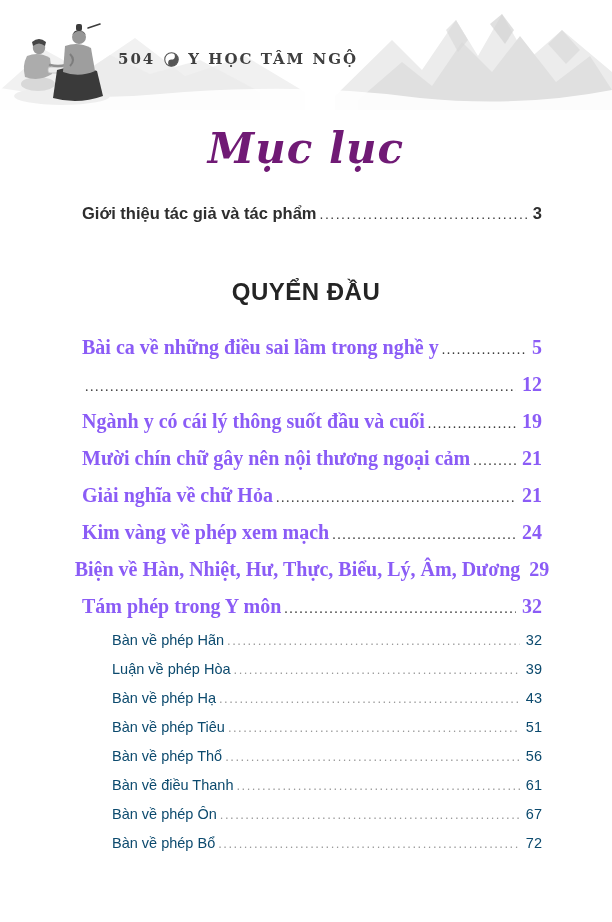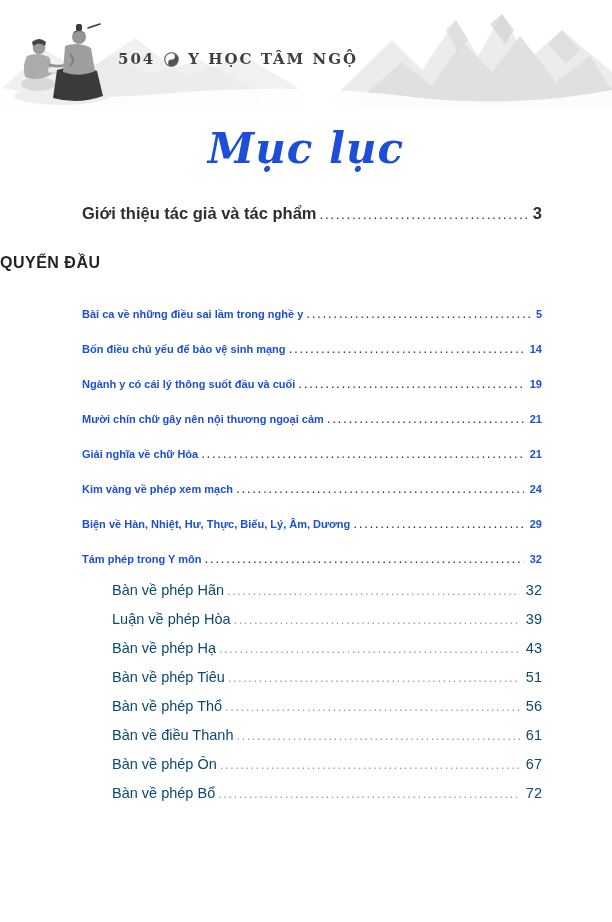--- a/index.html
+++ b/index.html
@@ -19,35 +19,35 @@
   }
   .page-number, .book-title {
     font-family:"DejaVu Serif", serif; font-weight:700; font-size:15px;
     letter-spacing:2px; color:#3f3f3f;
   }
   .yinyang { width:15px; height:15px; }
   
   .toc-title {
     margin:14px 0 0; text-align:center;
     font-family:"DejaVu Serif", serif; font-style:italic; font-weight:700;
-    font-size:42px; color:#1d4ed8; letter-spacing:1px;
+    font-size:42px; color:#701a75; letter-spacing:1px;
   }
   .toc-row {
     display:flex; align-items:baseline;
     padding:0 70px 0 82px;
     justify-content:center;
   }
   .toc-row.intro { margin-top:28px; line-height:24px; }
   .section-heading {
-    margin:28px 0 0; 
-    font-weight:700; font-size:16px; color:#242424; letter-spacing:0.5px;
+    margin:52px 0 0; text-align:center;
+    font-weight:700; font-size:24px; color:#242424; letter-spacing:0.5px;
   }
   .toc-list { margin-top:24px; }
   .toc-row.main {
-    line-height:34px; font-size:11px; font-weight:700; color:#1d4ed8;
+    line-height:34px; font-size:20px; font-weight:700; color:#8b5cf6;font-family:Liberation Serif, serif;
   }
   .toc-row.intro { font-size:16.5px; font-weight:700; color:#2e2e2e; }
   .toc-row.sub {
     line-height:29px; font-size:14.5px; font-weight:400; color:#0c4a6e;
     padding-left:112px;
   }
   .lbl { white-space:nowrap; }
   .dots {
     flex:1; overflow:hidden; white-space:nowrap;
     margin:0 3px; letter-spacing:1.5px; font-weight:400;
@@ -120,23 +120,22 @@
 
   <h2 class="section-heading">QUYỂN ĐẦU</h2>
 
   <div class="toc-list">
       <div class="toc-row main">
         <span class="lbl">Bài ca về những điều sai lầm trong nghề y</span>
         <span class="dots"></span>
         <span class="pg">5</span>
       </div>
       <div class="toc-row main">
-        <span class="lbl">Bốn điều chủ yếu để bảo vệ sinh mạng</span>
-        <span class="dots"></span>
-        <span class="pg">14</span>
+        <span class="dots"></span>
+        <span class="pg">12</span>
       </div>
       <div class="toc-row main">
         <span class="lbl">Ngành y có cái lý thông suốt đầu và cuối</span>
         <span class="dots"></span>
         <span class="pg">19</span>
       </div>
       <div class="toc-row main">
         <span class="lbl">Mười chín chữ gây nên nội thương ngoại cảm</span>
         <span class="dots"></span>
         <span class="pg">21</span>

